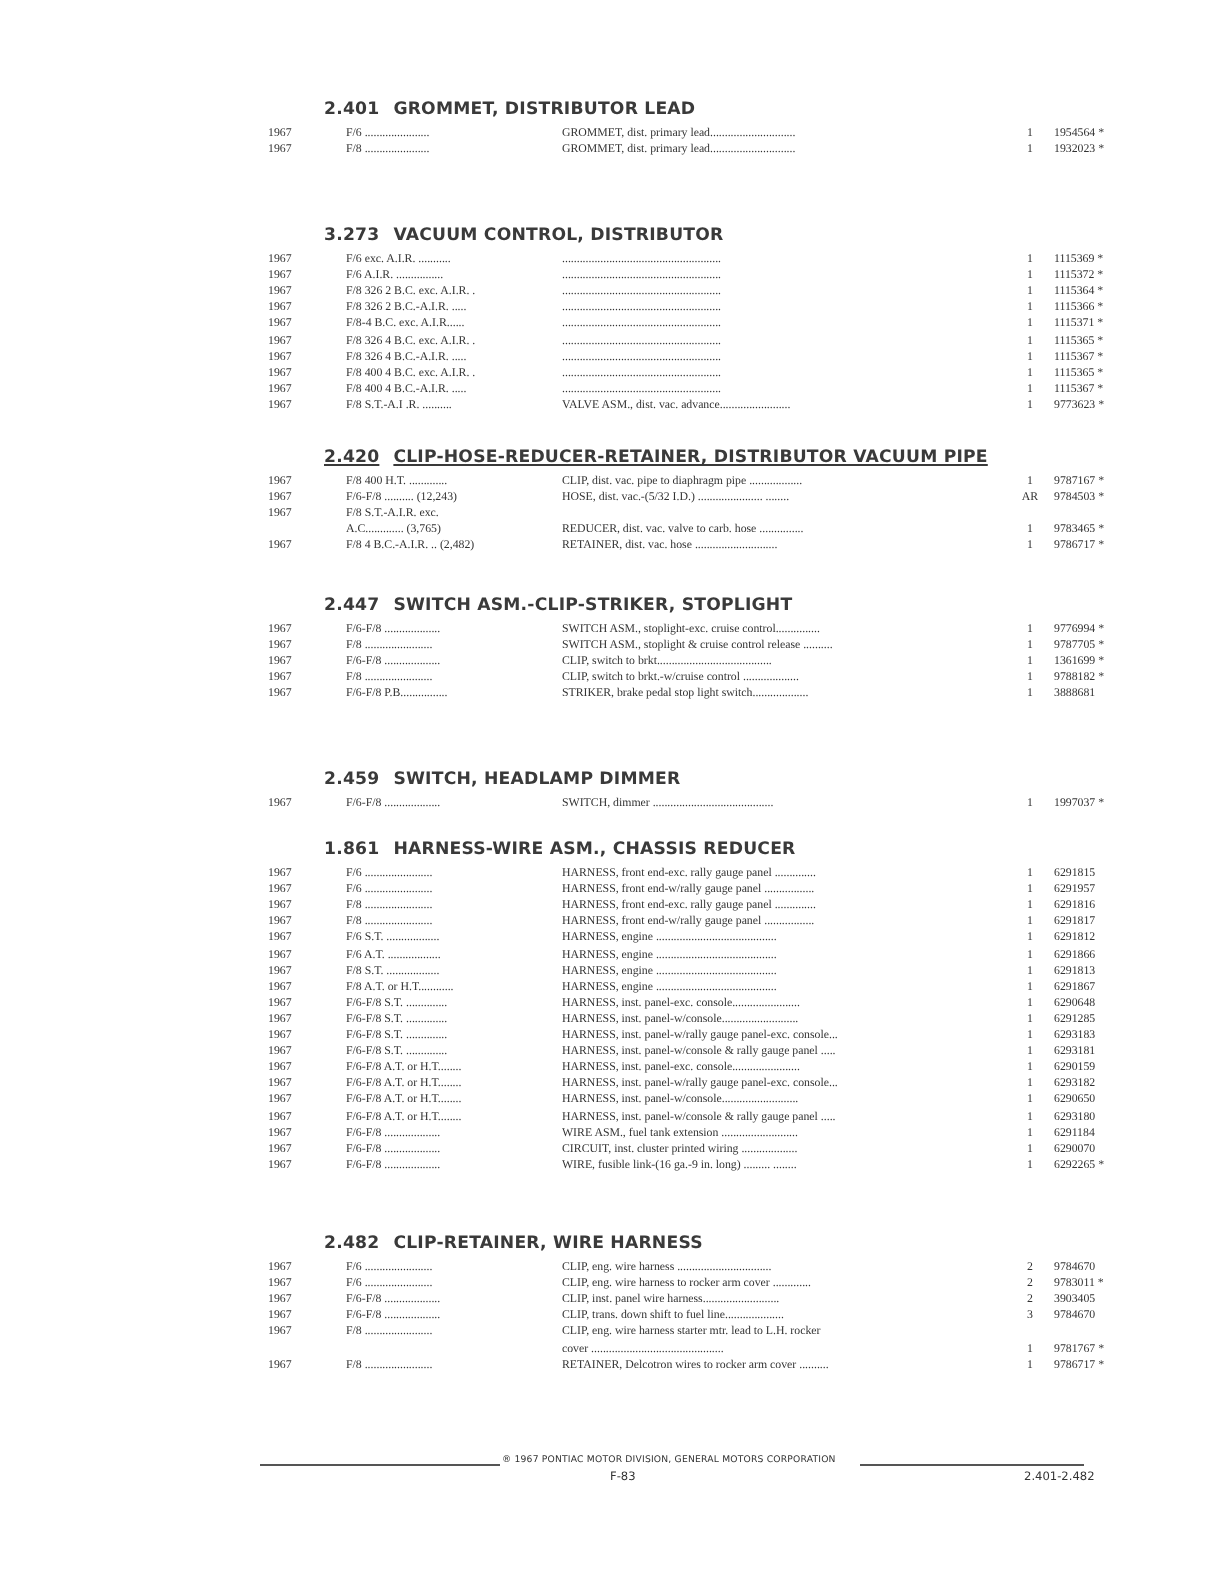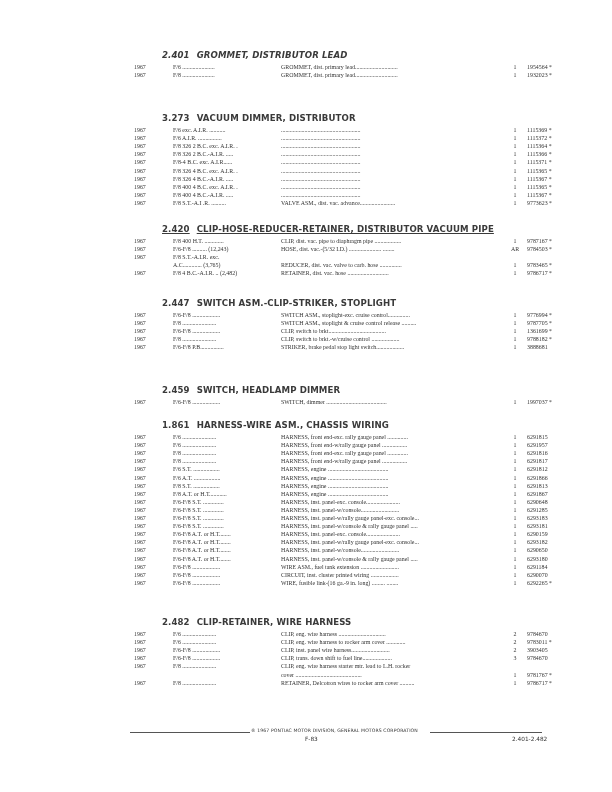--- a/index.html
+++ b/index.html
@@ -17,38 +17,38 @@
   .footer-line { position:absolute; top:732px; height:0; border-top:0.8px solid #555; }
   .footer-text { position:absolute; top:728px; left:251px; font-family:"DejaVu Sans", sans-serif; font-size:4.6px; color:#333; white-space:nowrap; letter-spacing:0.1px; }
   .footer-page { position:absolute; top:736px; left:305px; font-family:"DejaVu Sans", sans-serif; font-size:5.8px; color:#333; }
   .footer-range { position:absolute; top:736px; left:512px; font-family:"DejaVu Sans", sans-serif; font-size:5.8px; color:#333; }
 </style>
 </head>
 <body>
 
 <div class="page" id="page">
     <div class="section" style="top: 50px;">
-      <div class="sec-title" style="top: 0px; font-style: italic;"><span class="num">2.401</span><span>GROMMET, DISTRIBUTOR LEAD</span></div>
+      <div class="sec-title" style="top: 0px;"><span class="num">2.401</span><span>GROMMET, DISTRIBUTOR LEAD</span></div>
       <div class="row" style="top: 13px;">
         <span class="c-year">1967</span>
         <span class="c-model">F/6 ......................</span>
         <span class="c-desc">GROMMET, dist. primary lead.............................</span>
         <span class="c-qty">1</span>
         <span class="c-part">1954564 *</span>
       </div>
       <div class="row" style="top: 21.1px;">
         <span class="c-year">1967</span>
         <span class="c-model">F/8 ......................</span>
         <span class="c-desc">GROMMET, dist. primary lead.............................</span>
         <span class="c-qty">1</span>
         <span class="c-part">1932023 *</span>
       </div>
     </div>
     <div class="section" style="top: 113px;">
-      <div class="sec-title" style="top: 0px;"><span class="num">3.273</span><span>VACUUM DIMMER, DISTRIBUTOR</span></div>
+      <div class="sec-title" style="top: 0px;"><span class="num">3.273</span><span>VACUUM CONTROL, DISTRIBUTOR</span></div>
       <div class="row" style="top: 13px;">
         <span class="c-year">1967</span>
         <span class="c-model">F/6 exc. A.I.R. ...........</span>
         <span class="c-desc">......................................................</span>
         <span class="c-qty">1</span>
         <span class="c-part">1115369 *</span>
       </div>
       <div class="row" style="top: 21.1px;">
         <span class="c-year">1967</span>
         <span class="c-model">F/6 A.I.R. ................</span>
@@ -193,21 +193,21 @@
       <div class="sec-title" style="top: 0px;"><span class="num">2.459</span><span>SWITCH, HEADLAMP DIMMER</span></div>
       <div class="row" style="top: 13px;">
         <span class="c-year">1967</span>
         <span class="c-model">F/6-F/8 ...................</span>
         <span class="c-desc">SWITCH, dimmer .........................................</span>
         <span class="c-qty">1</span>
         <span class="c-part">1997037 *</span>
       </div>
     </div>
     <div class="section" style="top: 420px;">
-      <div class="sec-title" style="top: 0px;"><span class="num">1.861</span><span>HARNESS-WIRE ASM., CHASSIS WIRING</span></div>
+      <div class="sec-title" style="top: 0px;"><span class="num">1.861</span><span>HARNESS-WIRE ASM., CHASSIS REDUCER</span></div>
       <div class="row" style="top: 13px;">
         <span class="c-year">1967</span>
         <span class="c-model">F/6 .......................</span>
         <span class="c-desc">HARNESS, front end-exc. rally gauge panel ..............</span>
         <span class="c-qty">1</span>
         <span class="c-part">6291815</span>
       </div>
       <div class="row" style="top: 21.1px;">
         <span class="c-year">1967</span>
         <span class="c-model">F/6 .......................</span>

